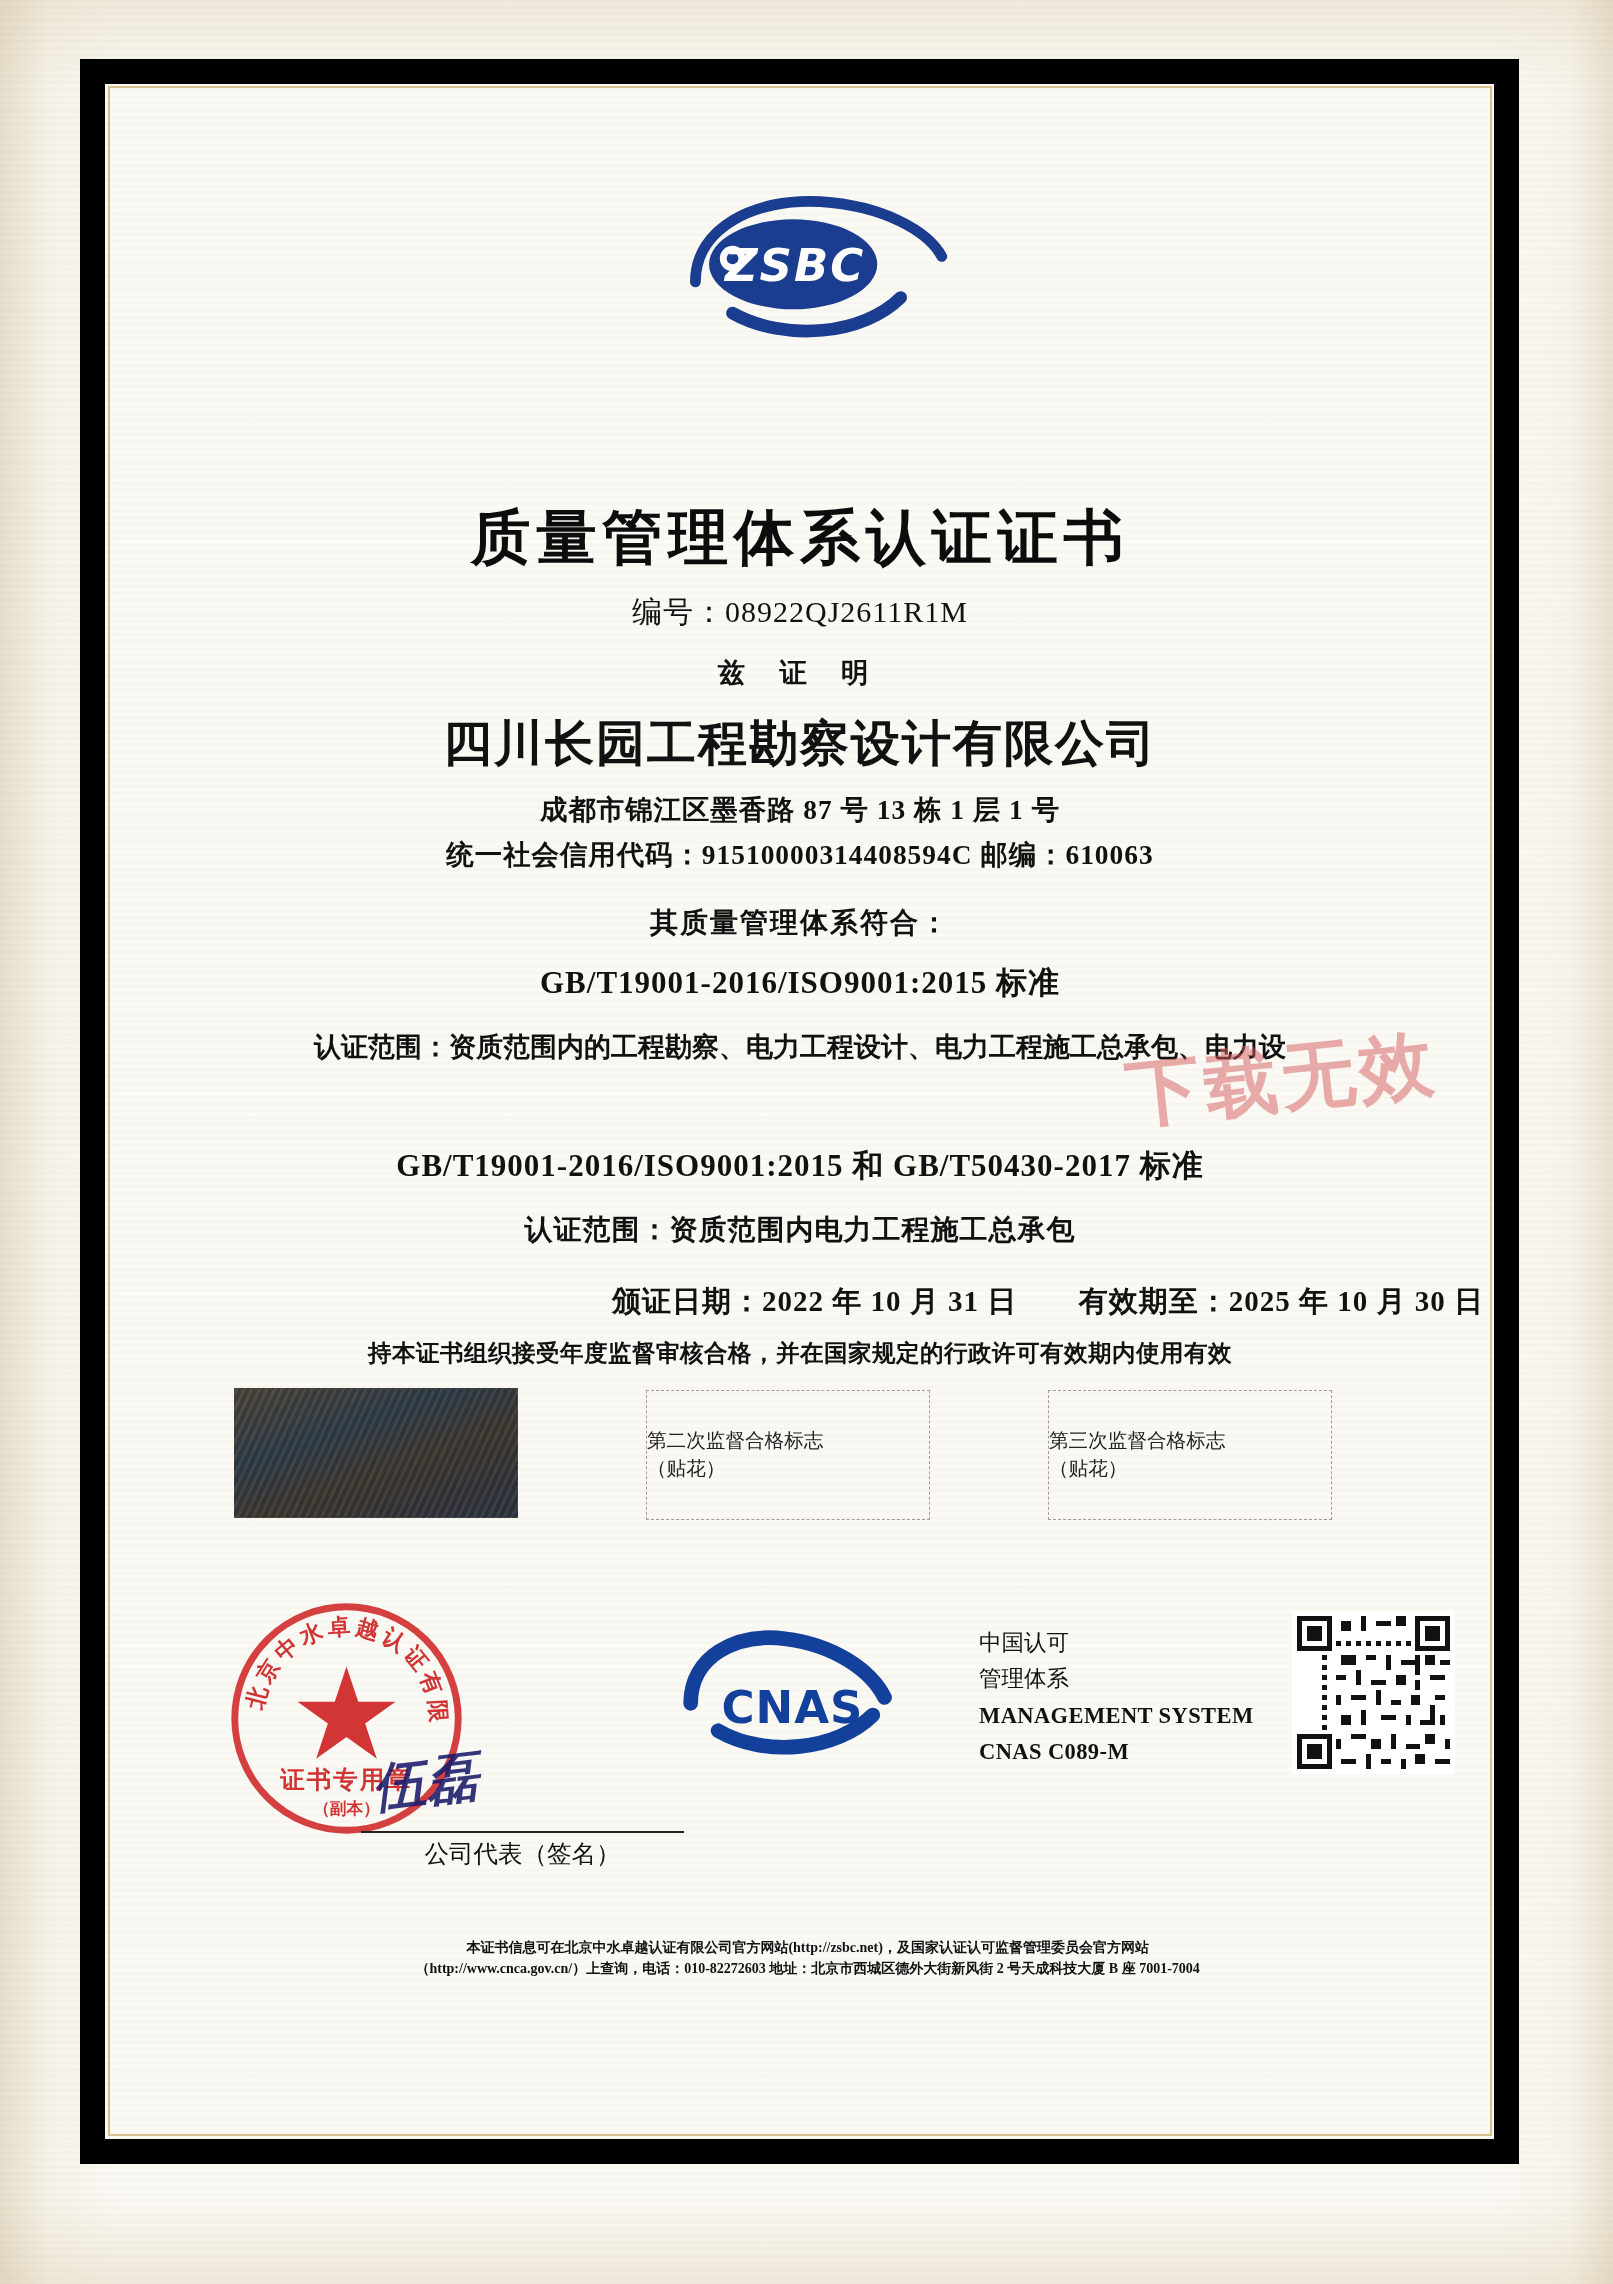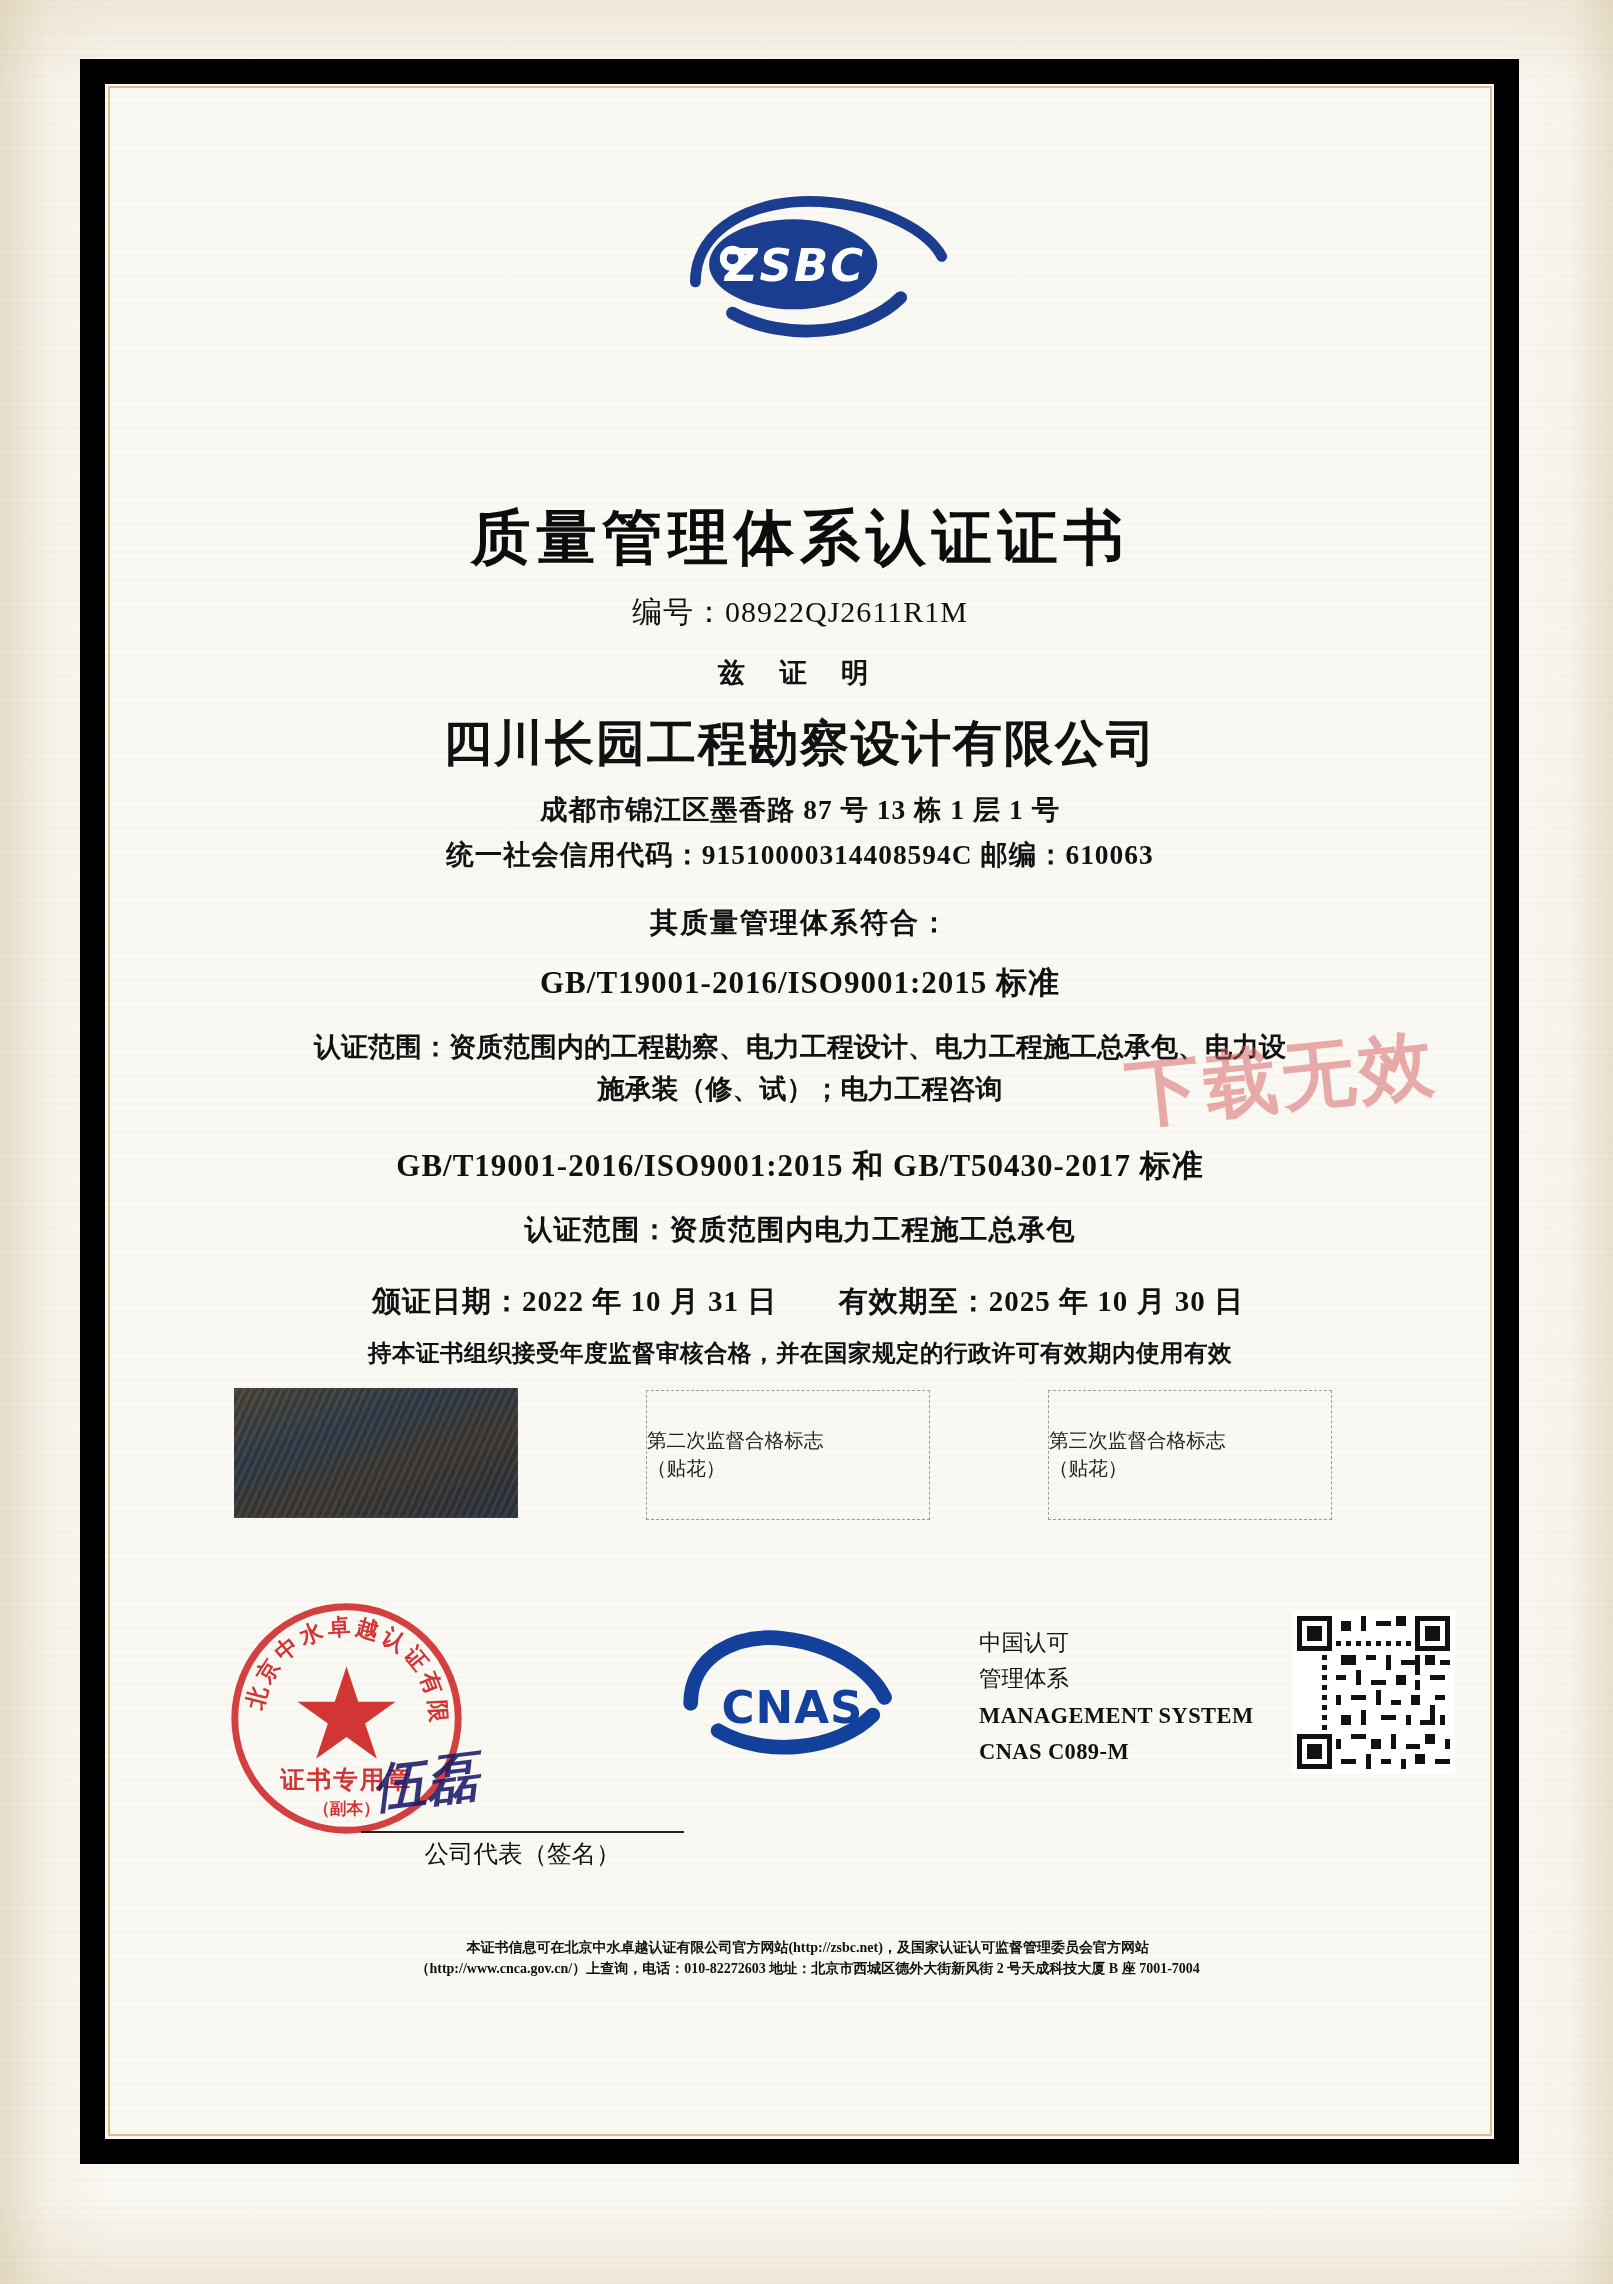--- a/index.html
+++ b/index.html
@@ -178,20 +178,21 @@
     font-weight: bold;
     letter-spacing: 1px;
   }
   .dates {
     position: absolute;
     left: 16px; right: 0;
     top: 1188px;
     font-size: 29px;
     font-weight: bold;
     letter-spacing: 1px;
+    text-align: right;
   }
   .dates .gap { display: inline-block; width: 45px; }
   .note {
     position: absolute;
     left: 0; right: 0;
     top: 1243px;
     font-size: 23.5px;
     font-weight: bold;
     letter-spacing: 0.5px;
   }
@@ -365,21 +366,20 @@
   <div class="hereby">兹 证 明</div>
   <div class="company">四川长园工程勘察设计有限公司</div>
   <div class="address">成都市锦江区墨香路 87 号 13 栋 1 层 1 号</div>
   <div class="credit">统一社会信用代码：91510000314408594C    邮编：610063</div>
 
   <div class="conform-label">其质量管理体系符合：</div>
   <div class="std1">GB/T19001-2016/ISO9001:2015 标准</div>
 
   <div class="scope1">
     <span>认证范围：资质范围内的工程勘察、电力工程设计、电力工程施工总承包、电力设</span>
-    <span class="ln2">施承装（修、试）；电力工程咨询</span>
   </div>
 
   <div class="std2">GB/T19001-2016/ISO9001:2015 和 GB/T50430-2017 标准</div>
   <div class="scope2">认证范围：资质范围内电力工程施工总承包</div>
 
   <div class="dates">
     <span>颁证日期：2022 年 10 月 31 日</span>
     <span class="gap"></span>
     <span>有效期至：2025 年 10 月 30 日</span>
   </div>

